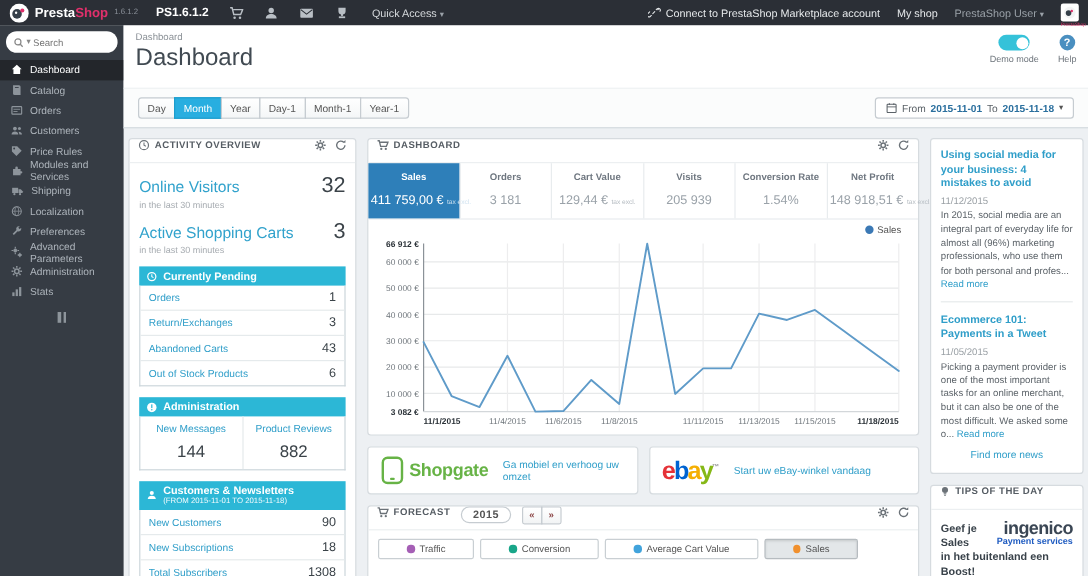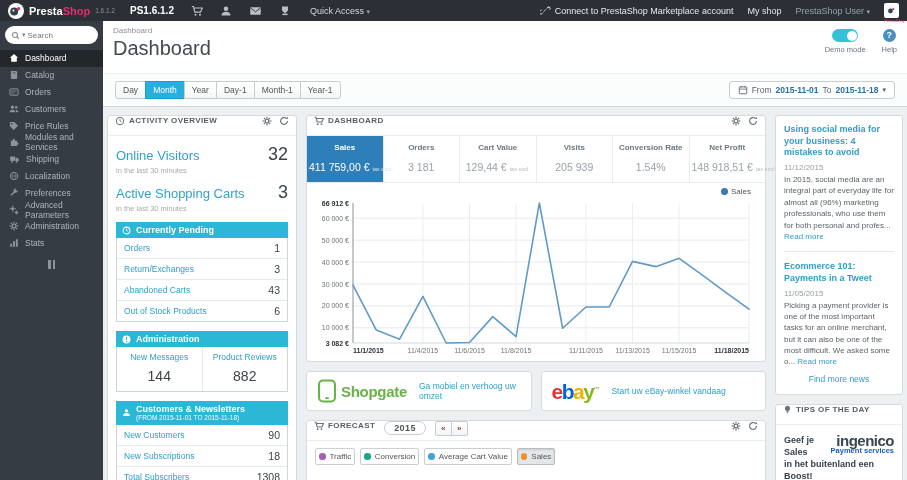--- a/index.html
+++ b/index.html
@@ -113,21 +113,21 @@
   .ebay i{font-style:normal}
   .ebay .tm{font-size:6px;color:#999;vertical-align:super;letter-spacing:0}
 
   
   .pill{border:1px solid #c6ccd1;border-radius:9px;background:#fff;padding:1px 9px;font-size:9px;color:#555;font-weight:bold;margin-left:5px}
   .nav-arrows{display:flex;margin-left:6px}
   .nab{border:1px solid #c6ccd1;background:linear-gradient(#fff,#f2f4f5);width:17px;height:15px;font-size:8px;color:#8c4646;cursor:pointer;display:flex;align-items:center;justify-content:center;margin-left:-1px;font-weight:bold}
   .nab:first-child{border-radius:2px 0 0 2px}
   .nab:last-child{border-radius:0 2px 2px 0}
   .fc-legend{display:flex;gap:5px;padding:7px 8px 9px}
-  .fcb{display:flex;align-items:center;gap:4px;border:1px solid #c9cfd3;background:#fff;border-radius:2px;font-size:8px;color:#555;padding:3px 3px;cursor:pointer}
+  .fcb{display:flex;align-items:center;gap:4px;border:1px solid #c9cfd3;background:#fff;border-radius:2px;font-size:8px;color:#555;padding:3px 23px;cursor:pointer}
   .fcb.active{background:#e3e7e9;border-color:#b6bcc0;box-shadow:inset 0 1px 2px rgba(0,0,0,.12)}
   .dot{width:6.5px;height:6.5px;border-radius:50%}
 
   
   .news-body{padding:8px 8px 0}
   .n-title{font-size:9px;font-weight:bold;color:#2f9ec9;line-height:1.3;display:block}
   .n-date{font-size:8px;color:#9aa0a5;margin:4px 0 2px}
   .n-ex{font-size:8px;color:#5c6369;line-height:1.42}
   .n-ex a{color:#2f9ec9}
   .n-div{border:0;border-top:1px solid #e7eaec;margin:9px 0}

